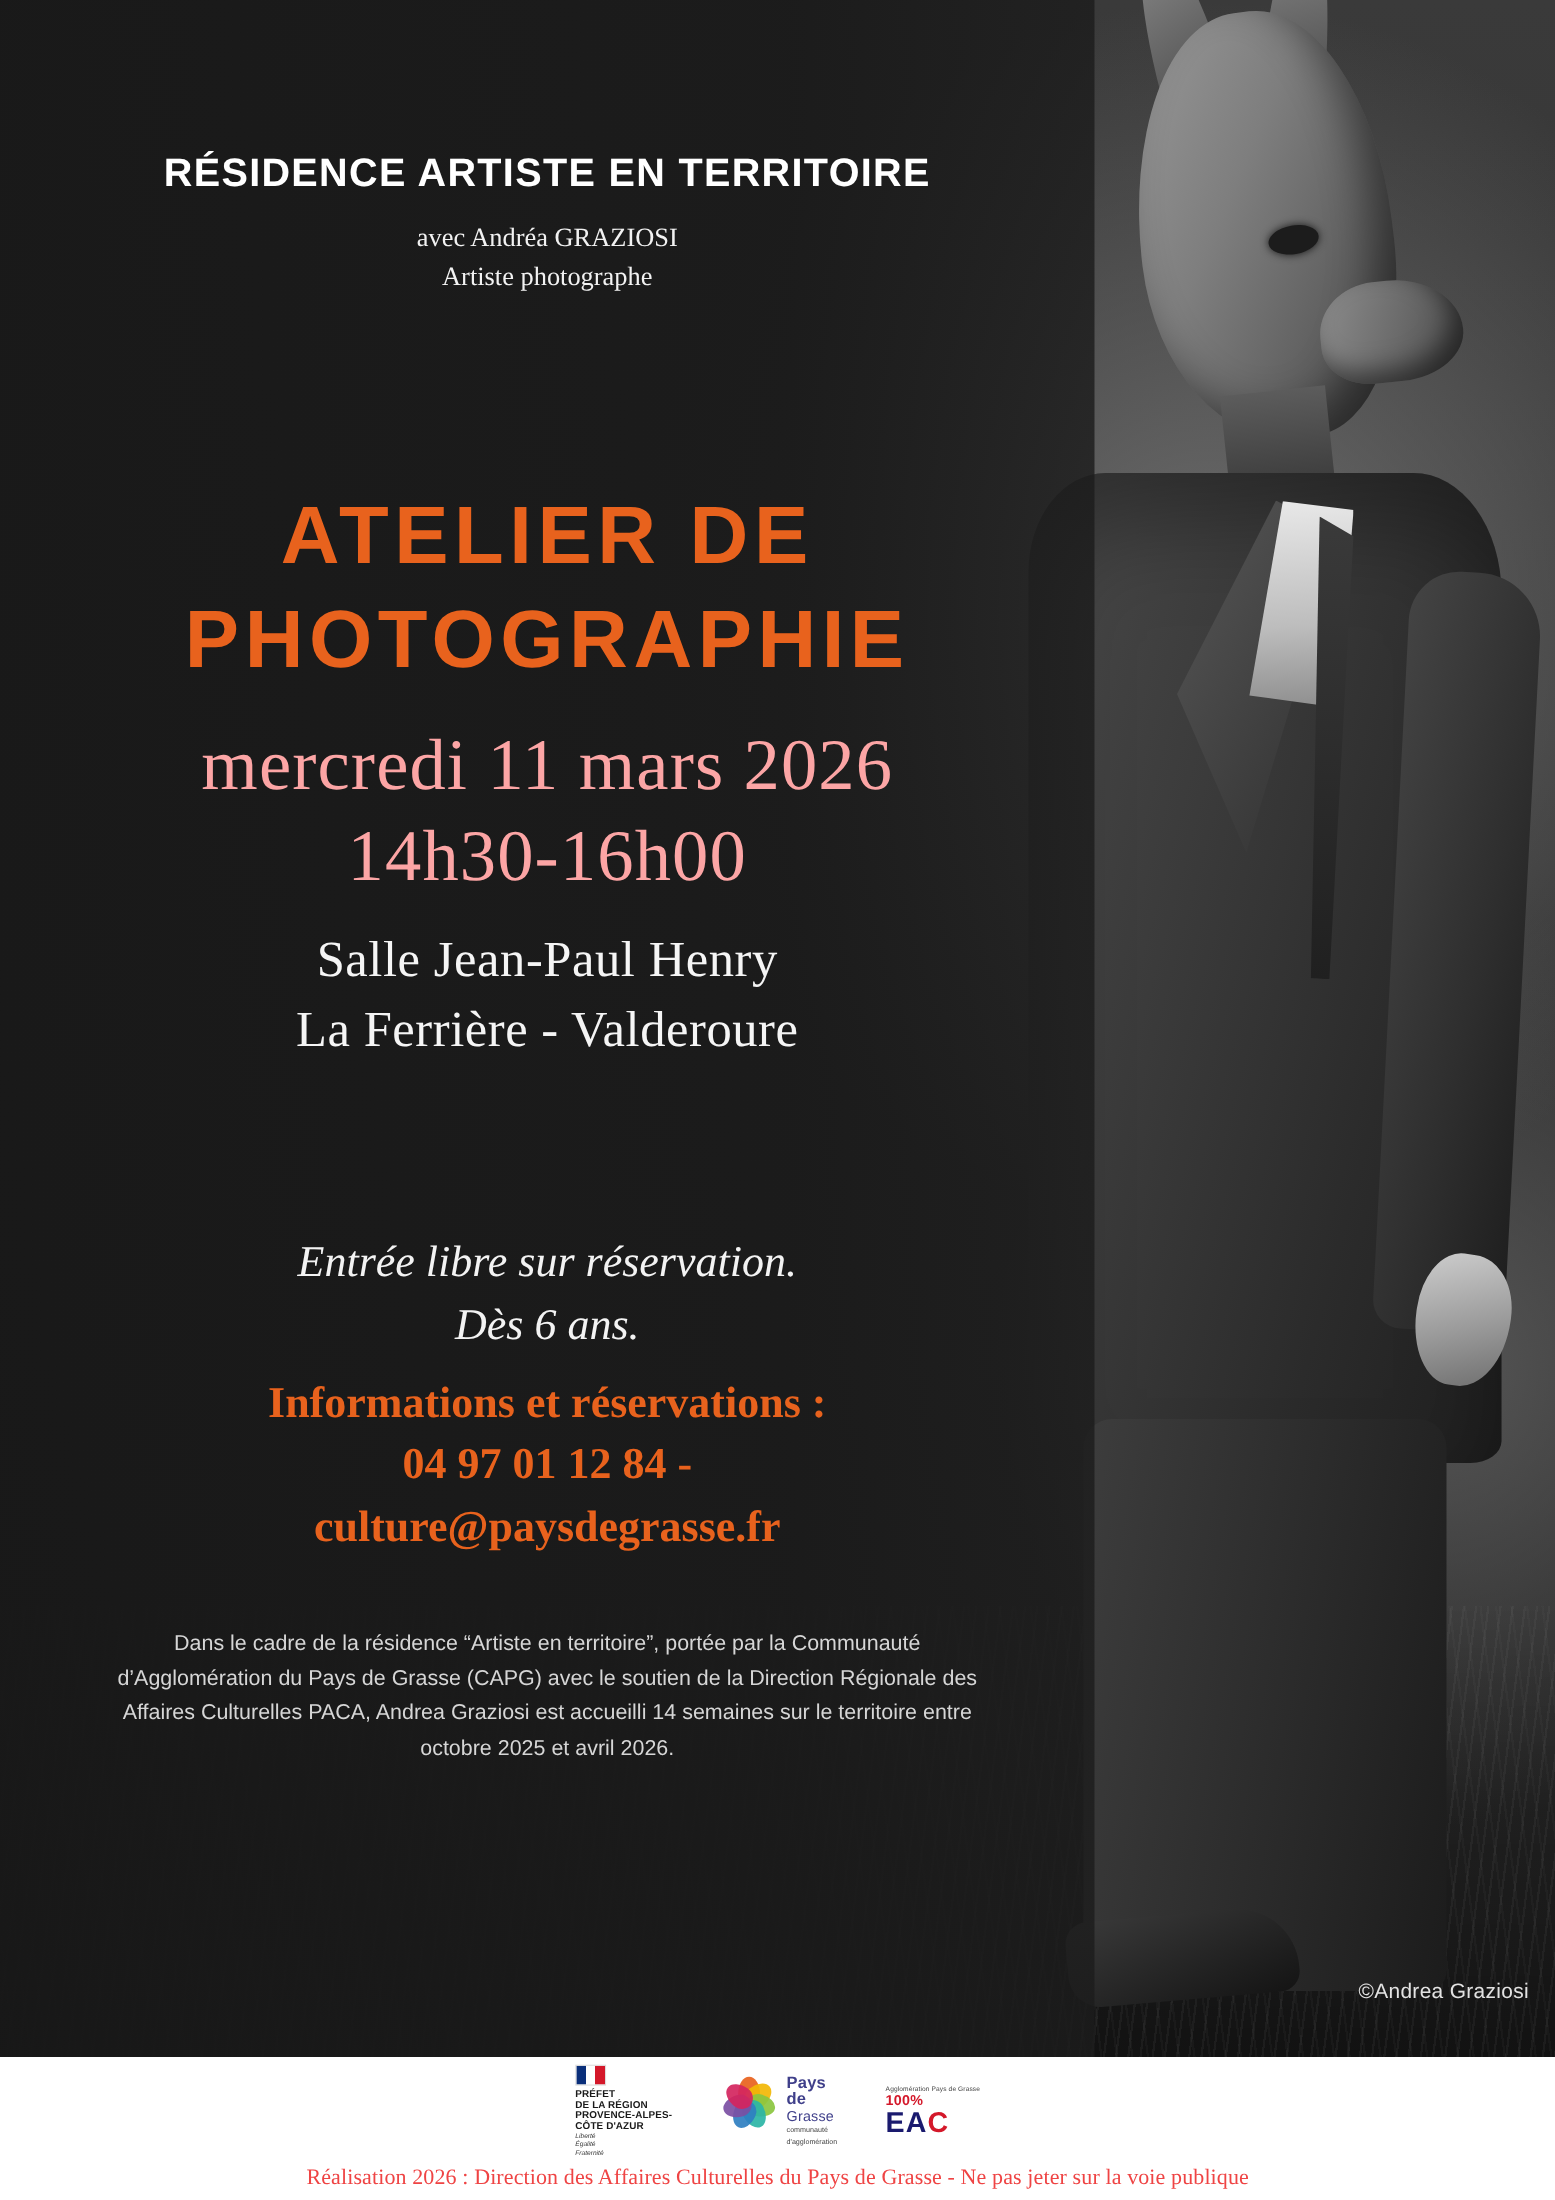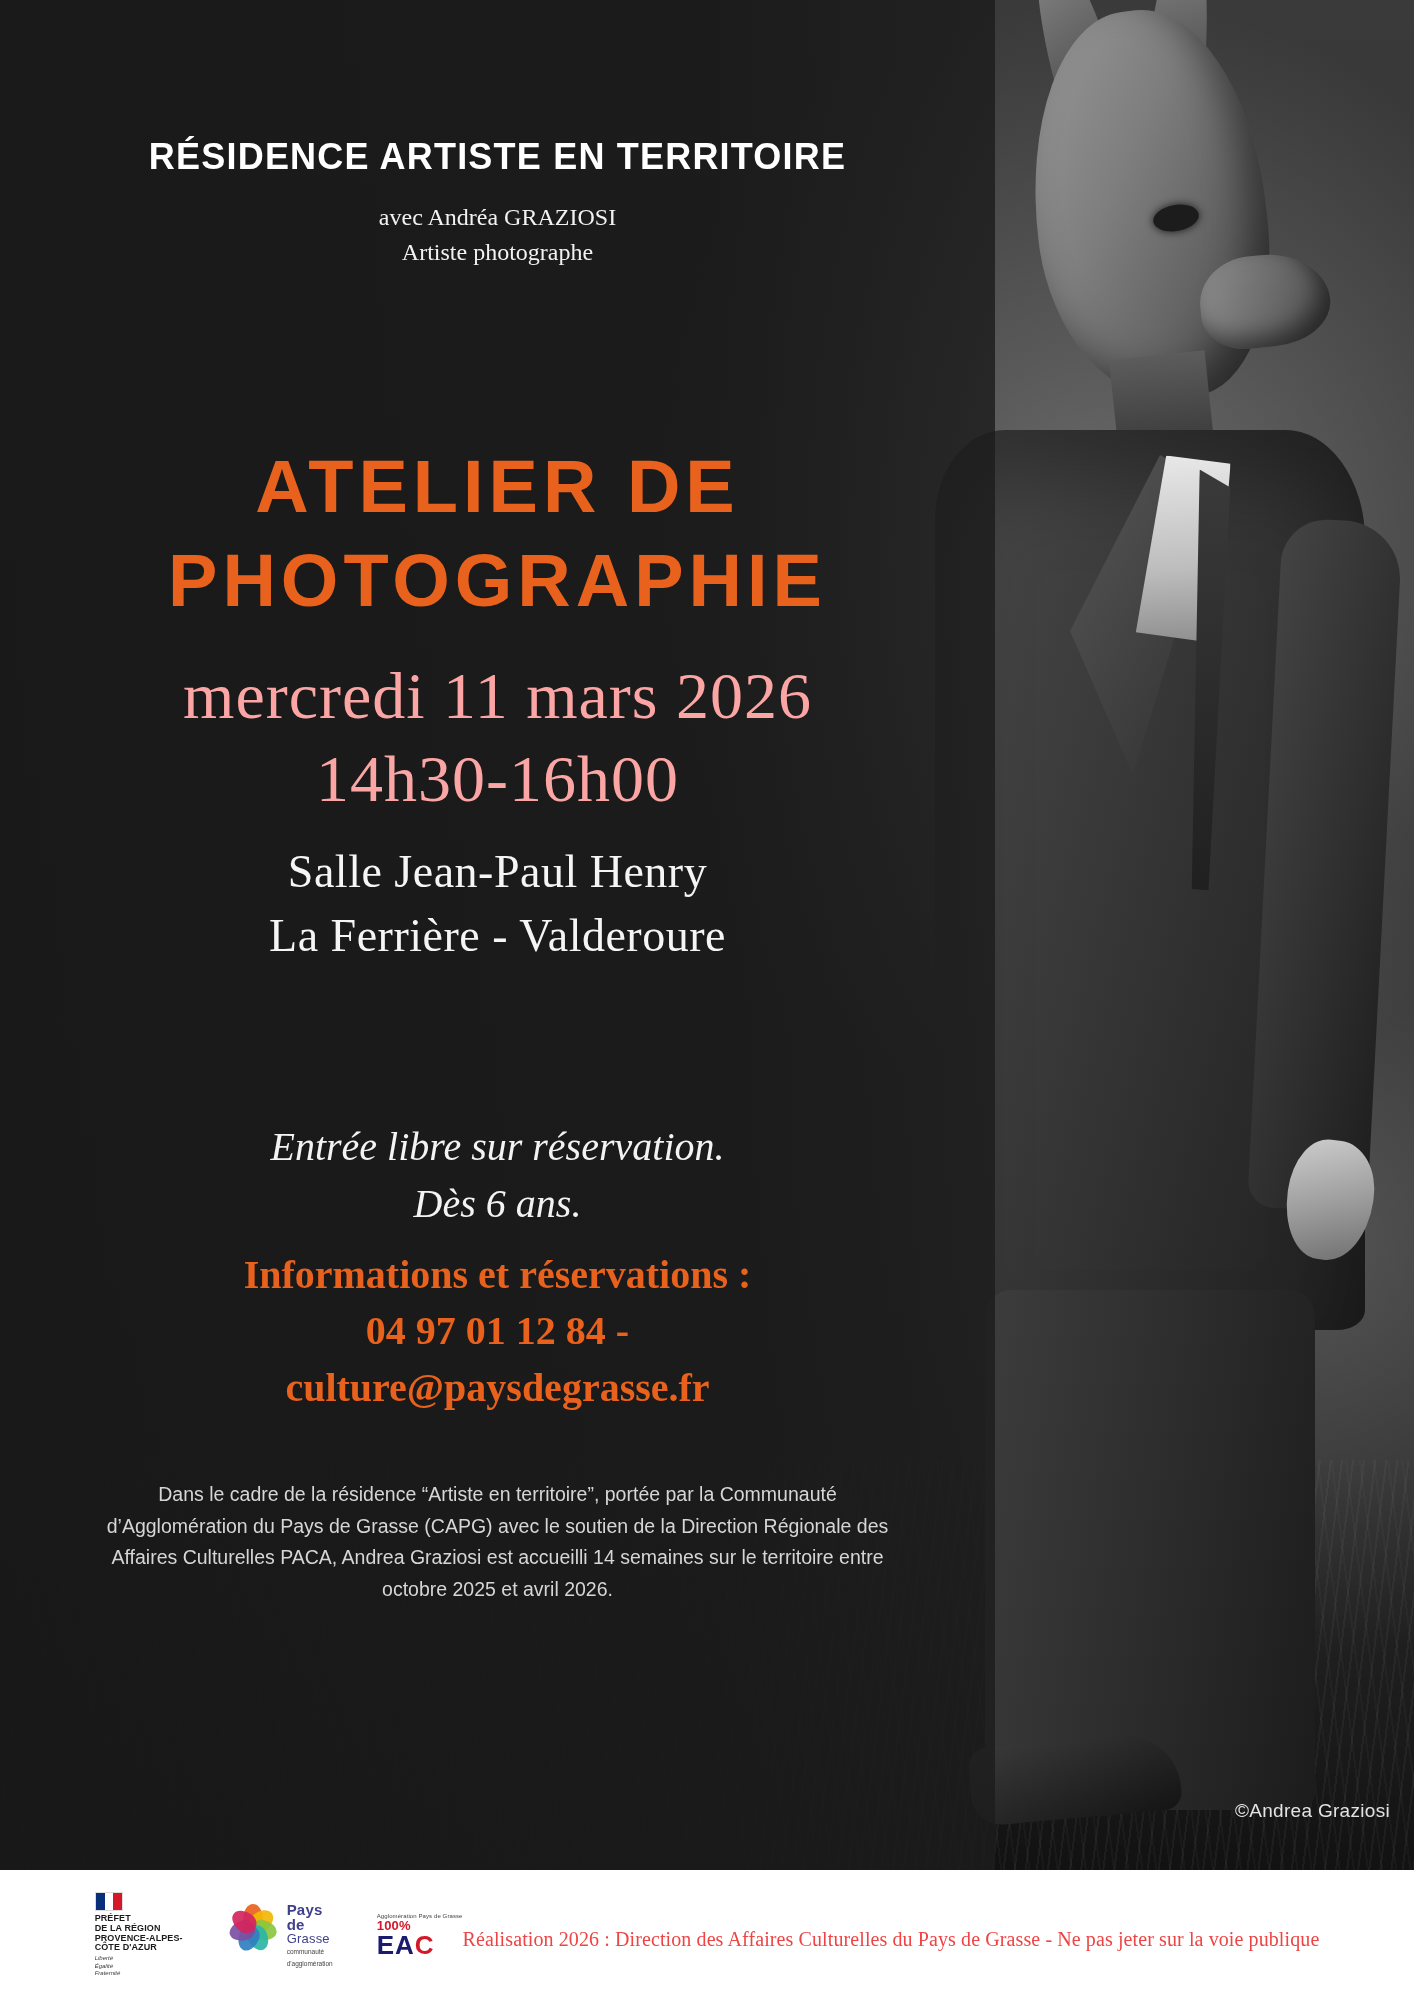--- a/index.html
+++ b/index.html
@@ -254,20 +254,21 @@
   }
 
   
   .footer {
     position: absolute;
     left: 0; bottom: 0;
     width: 1414px;
     height: 130px;
     background: #ffffff;
     display: flex;
+    flex-direction: column;
     align-items: center;
     justify-content: center;
   }
   .logos {
     display: flex;
     align-items: center;
     gap: 44px;
     height: 80px;
   }
   .logo-prefet {

